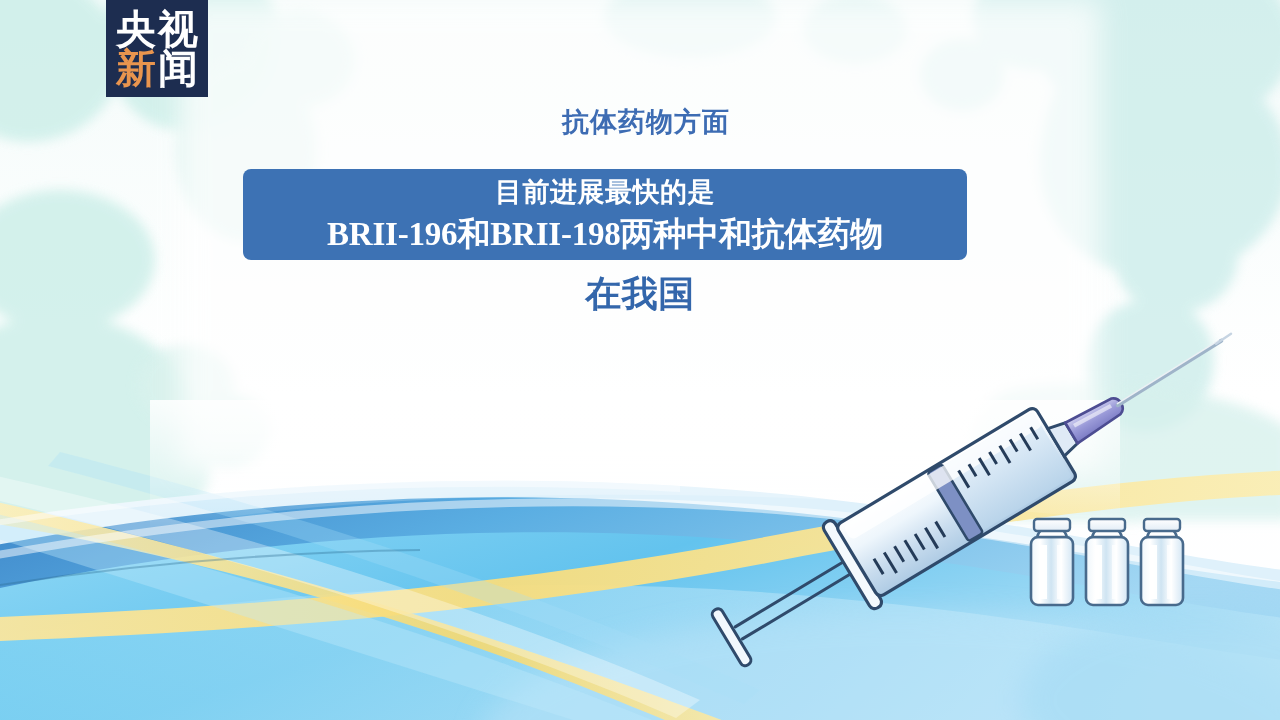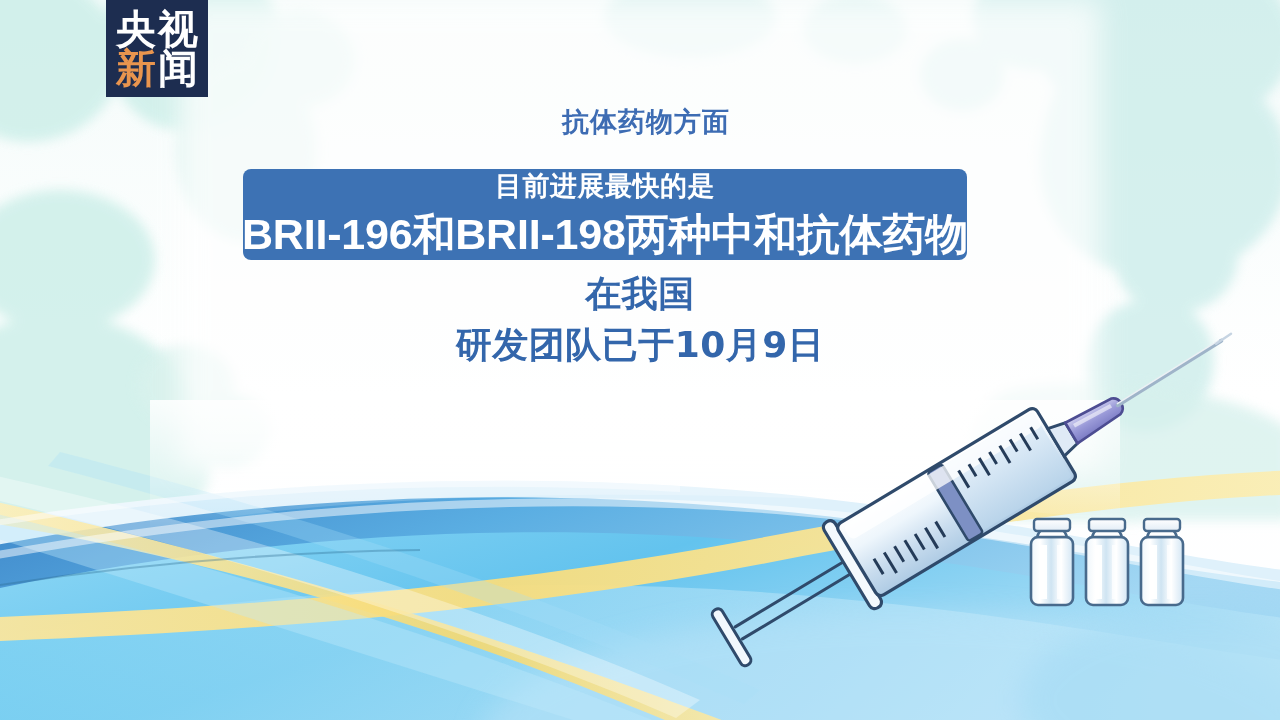--- a/index.html
+++ b/index.html
@@ -97,22 +97,22 @@
   .banner-line1 {
     font-family: "DejaVu Sans", "Liberation Sans", sans-serif;
     font-size: 27px;
     font-weight: 700;
     color: #ffffff;
     line-height: 1.15;
     letter-spacing: 0.5px;
     white-space: nowrap;
   }
   .banner-line2 {
-    font-family: Liberation Sans, sans-serif;
-    font-size: 43px;
+    font-family: Liberation Serif, serif;
+    font-size: 33px;
     font-weight: 700;
     color: #ffffff;
     line-height: 1.18;
     letter-spacing: -0.2px;
     white-space: nowrap;
     margin-top: 8px;
   }
   #body-lines {
     position: absolute;
     left: 0;
@@ -388,16 +388,15 @@
     <div id="kicker">抗体药物方面</div>
   </div>
 
   <div id="banner">
     <div class="banner-line1">目前进展最快的是</div>
     <div class="banner-line2">BRII-196和BRII-198两种中和抗体药物</div>
   </div>
 
   <div id="body-lines">
     <div class="body-line">在我国</div>
-    <div class="body-line">研发团队已于10月9日</div>
   </div>
 
 </div>
 
 </body></html>

